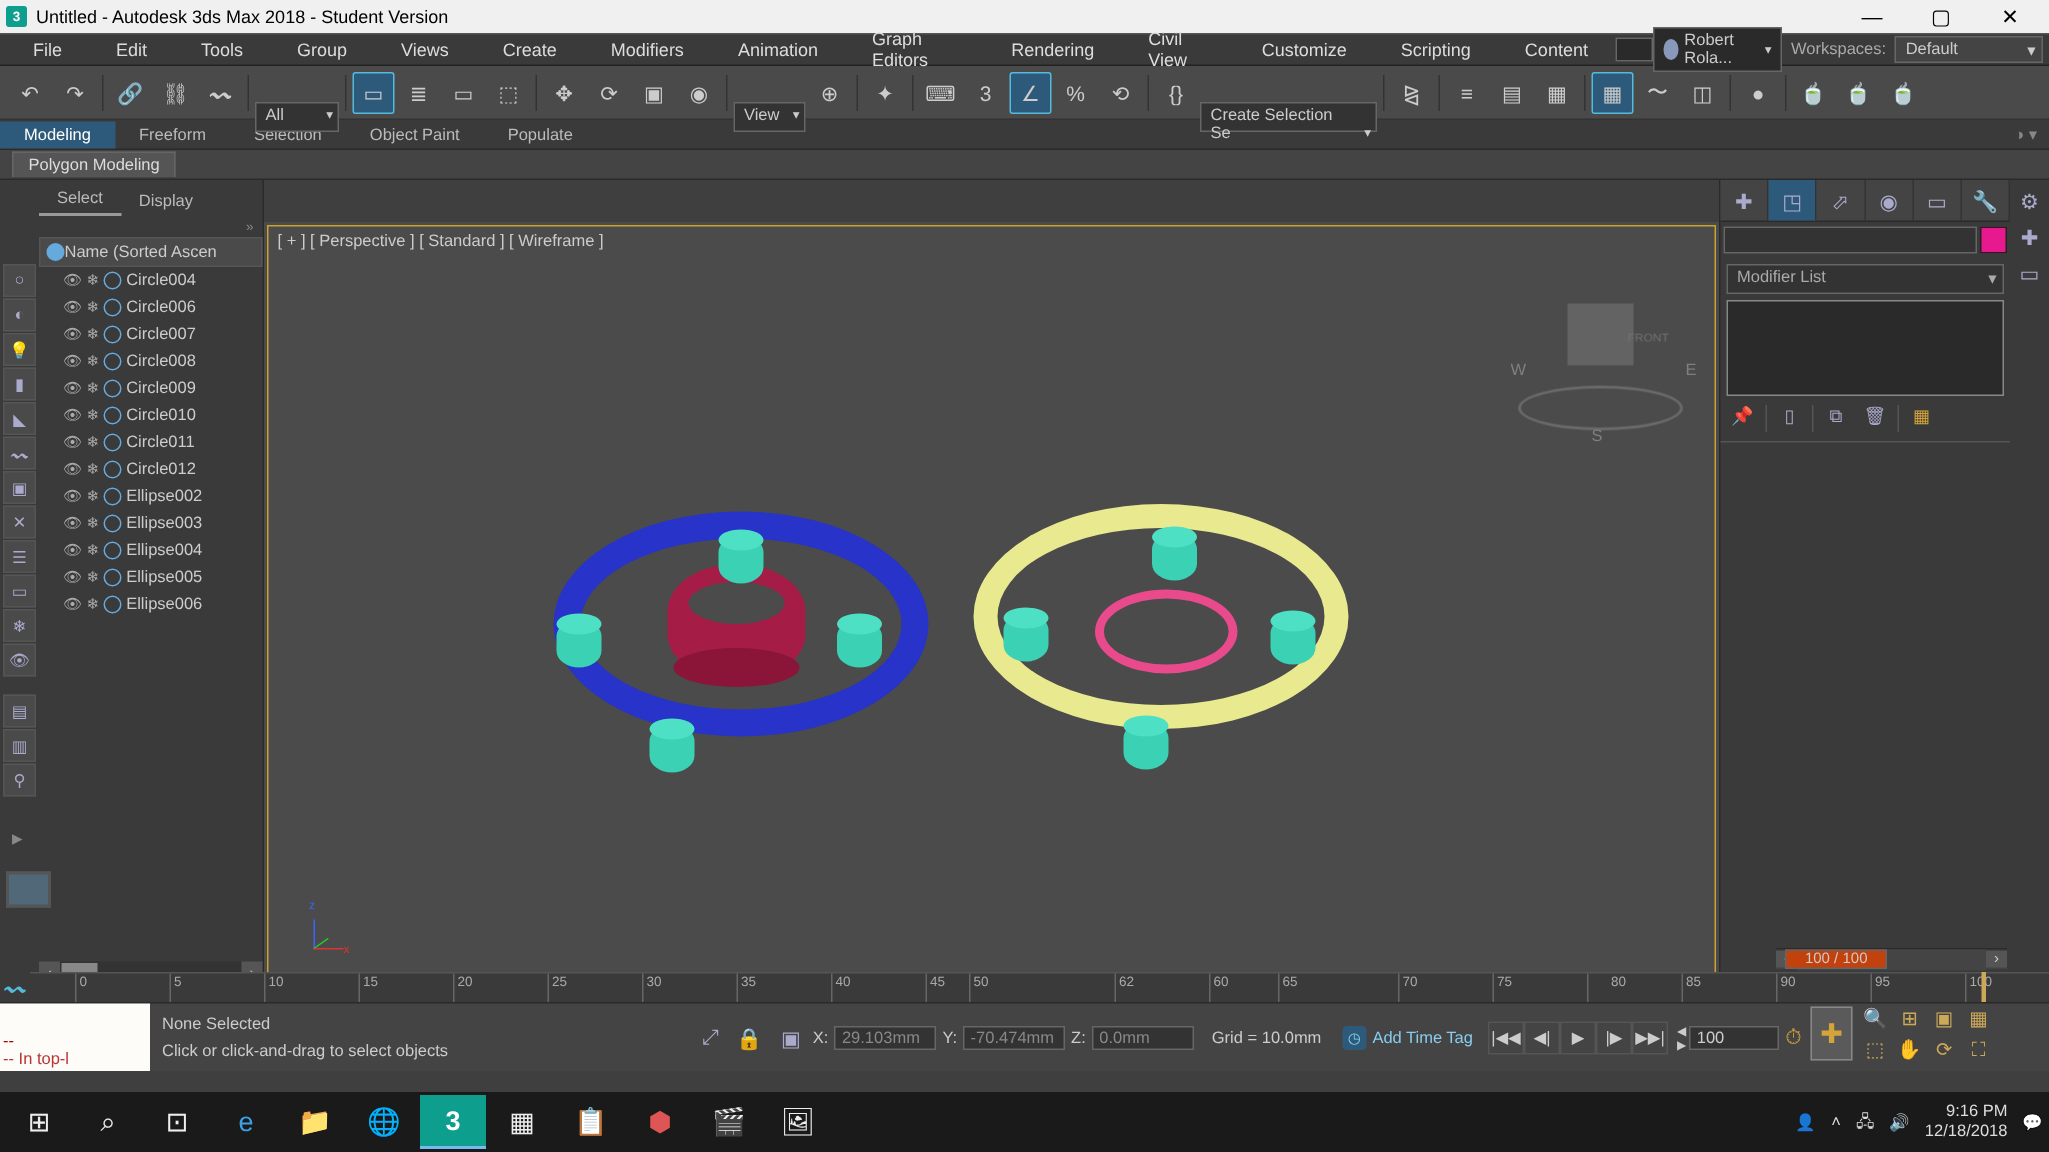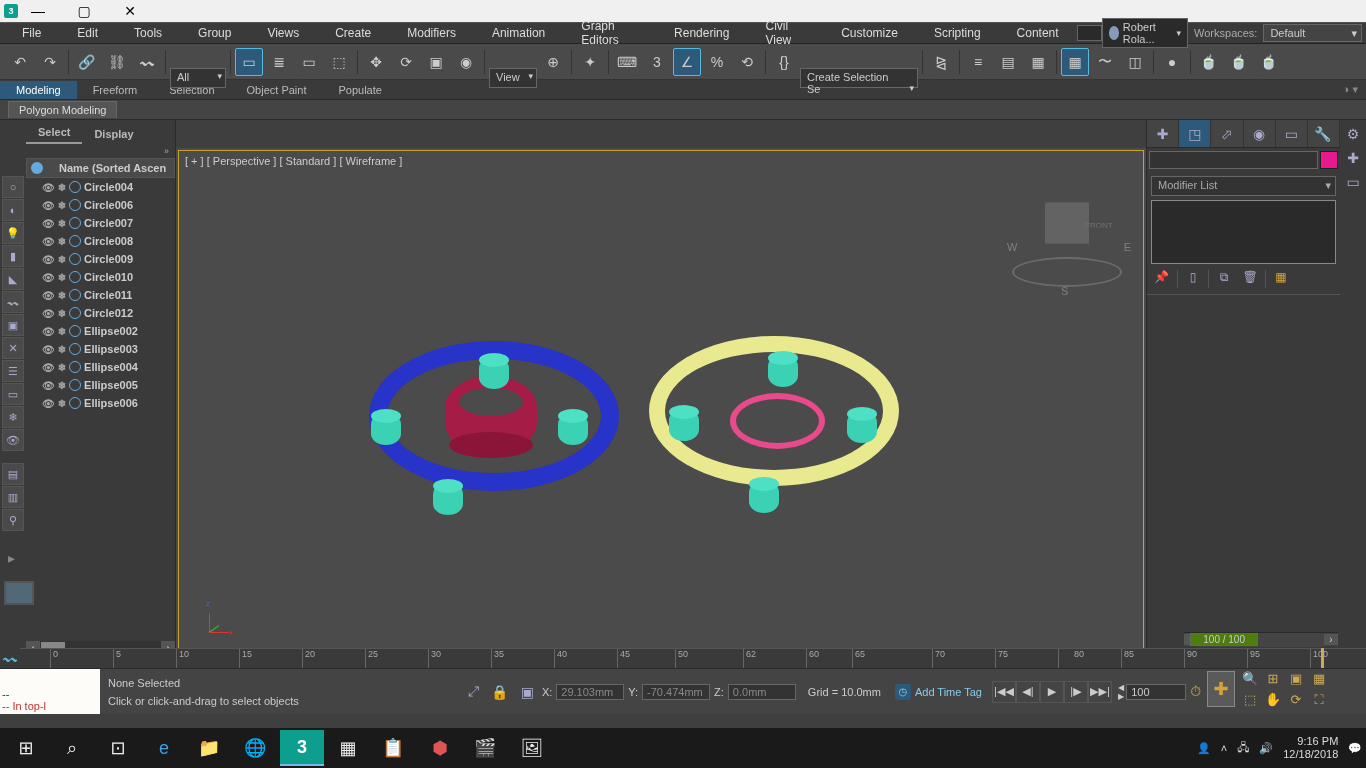--- a/index.html
+++ b/index.html
@@ -41,26 +41,26 @@
 .subribbon { height: 20px; background: #444; display: flex; align-items: center; padding-left: 8px;border-bottom:1px solid #2a2a2a;}
 .subribbon-tab { background:#555;padding:2px 10px;font-size:11px;color:#ddd;border:1px solid #666;border-bottom:none;}
 
 
 .mainrow { display: flex; height: 536px; }
 
 
 .scene-explorer { width: 176px; background: #3a3a3a; display:flex; border-right:1px solid #2a2a2a;}
 .scene-explorer .iconcol { width:26px; background:#3a3a3a; display:flex;flex-direction:column;gap:1px;padding-top:56px;align-items:center;}
 .scene-explorer .iconcol .ic { width:22px;height:22px;background:#4a4a4a;border:1px solid #555;display:flex;align-items:center;justify-content:center;font-size:11px;color:#aac;cursor:pointer;}
-.scene-explorer .listcol { flex:1; display:flex;flex-direction:column;font-weight:bold;}
+.scene-explorer .listcol { flex:1; display:flex;flex-direction:column;}
 .scene-explorer .tabs { display:flex;height:24px;align-items:flex-end;}
 .scene-explorer .tabs .tab { padding:4px 12px;font-size:11px;color:#bbb;cursor:pointer;}
 .scene-explorer .tabs .tab.active { border-bottom:2px solid #999;}
 .scene-explorer .closer { text-align:right;font-size:9px;color:#888;padding:2px 6px;}
-.scene-explorer .header { background:#4a4a4a;padding:3px 4px;font-size:11px;display:flex;align-items:center;gap:16px;border:1px solid #555;}
+.scene-explorer .header { background:#4a4a4a;padding:3px 4px;font-size:11px;display:flex;align-items:center;gap:0;border:1px solid #555;}
 .scene-explorer .list { flex:1;overflow:hidden;background:#3a3a3a;}
 .scene-explorer .row { display:flex;align-items:center;gap:3px;padding:1px 2px 1px 16px;font-size:11px;color:#ccc;cursor:pointer;height:18px;}
 .scene-explorer .row .vis{color:#aaa;font-size:10px;}
 .scene-explorer .row .frz{color:#aaa;font-size:10px;}
 .scene-explorer .row .shape-ic{width:12px;height:12px;border-radius:50%;border:1px solid #6ad;}
 .scene-explorer .scrollbar { height:16px;background:#3a3a3a;display:flex;align-items:center;}
 .scene-explorer .scrollbar .arr{width:14px;height:14px;background:#555;text-align:center;font-size:9px;line-height:14px;cursor:pointer;}
 .scene-explorer .scrollbar .track{flex:1;height:14px;background:#333;}
 .scene-explorer .scrollbar .thumb{width:24px;height:12px;background:#888;margin:1px;}
 
@@ -113,21 +113,21 @@
 .cmdpanel .modlist-dd::after{content:"▾";position:absolute;right:4px;}
 .cmdpanel .modstack{margin:2px 4px;height:64px;background:#2a2a2a;border:1px solid #888;}
 .cmdpanel .modbtns{display:flex;gap:4px;padding:4px;border-bottom:1px solid #555;}
 .cmdpanel .modbtns .mb{width:22px;height:20px;color:#aac;font-size:12px;text-align:center;cursor:pointer;}
 .cmdpanel .modbtns .sep{width:1px;height:18px;background:#555;}
 
 
 .timeslider { height:14px;background:#444;display:flex;align-items:center;position:relative;border-top:1px solid #2a2a2a;}
 .timeslider .lt{width:14px;text-align:center;color:#ccc;font-size:10px;background:#555;}
 .timeslider .track{flex:1;height:14px;background:#444;}
-.timeslider .frame-ind{position:absolute;right:80px;background:#4d7c0f;border:1px solid #666;padding:0 12px;font-size:10px;color:#ccc;}
+.timeslider .frame-ind{position:absolute;right:80px;background:#c2410c;border:1px solid #666;padding:0 12px;font-size:10px;color:#ccc;}
 .timeslider .rt{width:14px;text-align:center;color:#ccc;font-size:10px;background:#555;}
 
 
 .trackbar { height: 20px; background: #3a3a3a; display:flex;align-items:center;position:relative;}
 .trackbar .wave{width:20px;color:#5bd;font-size:14px;text-align:center;}
 .trackbar .ruler{flex:1;height:100%;position:relative;background:#3a3a3a;border-top:1px solid #555;}
 .trackbar .ruler .tick{position:absolute;top:0;height:100%;border-left:1px solid #666;font-size:9px;color:#aaa;padding-left:2px;}
 .trackbar .endmark{position:absolute;right:42px;top:0;width:3px;height:100%;background:#cca959;}
 
 
@@ -163,20 +163,21 @@
 .taskbar .tb-item.active{border-bottom:2px solid #76b9ed;}
 .taskbar .tb-spacer{flex:1;}
 .taskbar .tray{display:flex;align-items:center;gap:10px;font-size:11px;color:#ddd;}
 .taskbar .tray .time{text-align:right;line-height:1.2;}
 </style>
 </head>
 <body>
 
 <div class="titlebar">
   <div class="app-icon">3</div>
+  <div class="title">Untitled - Autodesk 3ds Max 2018 - Student Version</div>
   <div class="win-btns">
     <div class="win-btn">—</div>
     <div class="win-btn">▢</div>
     <div class="win-btn">✕</div>
   </div>
 </div>
 
 <div class="menubar">
   <div class="menu-item">File</div>
   <div class="menu-item">Edit</div>
@@ -477,21 +478,21 @@
       <div class="tick" style="left: 30px;">0</div>
       <div class="tick" style="left: 93px;">5</div>
       <div class="tick" style="left: 156px;">10</div>
       <div class="tick" style="left: 219px;">15</div>
       <div class="tick" style="left: 282px;">20</div>
       <div class="tick" style="left: 345px;">25</div>
       <div class="tick" style="left: 408px;">30</div>
       <div class="tick" style="left: 471px;">35</div>
       <div class="tick" style="left: 534px;">40</div>
       <div class="tick" style="left: 597px;">45</div>
-      <div class="tick" style="left: 655px;">50</div>
+      <div class="tick" style="left: 626px;">50</div>
       <div class="tick" style="left: 723px;">62</div>
       <div class="tick" style="left: 786px;">60</div>
       <div class="tick" style="left: 832px;">65</div>
       <div class="tick" style="left: 912px;">70</div>
       <div class="tick" style="left: 975px;">75</div>
       <div class="tick" style="left: 1038px; padding-left: 15px;">80</div>
       <div class="tick" style="left: 1101px;">85</div>
       <div class="tick" style="left: 1164px;">90</div>
       <div class="tick" style="left: 1227px;">95</div>
       <div class="tick" style="left: 1290px;">100</div>

